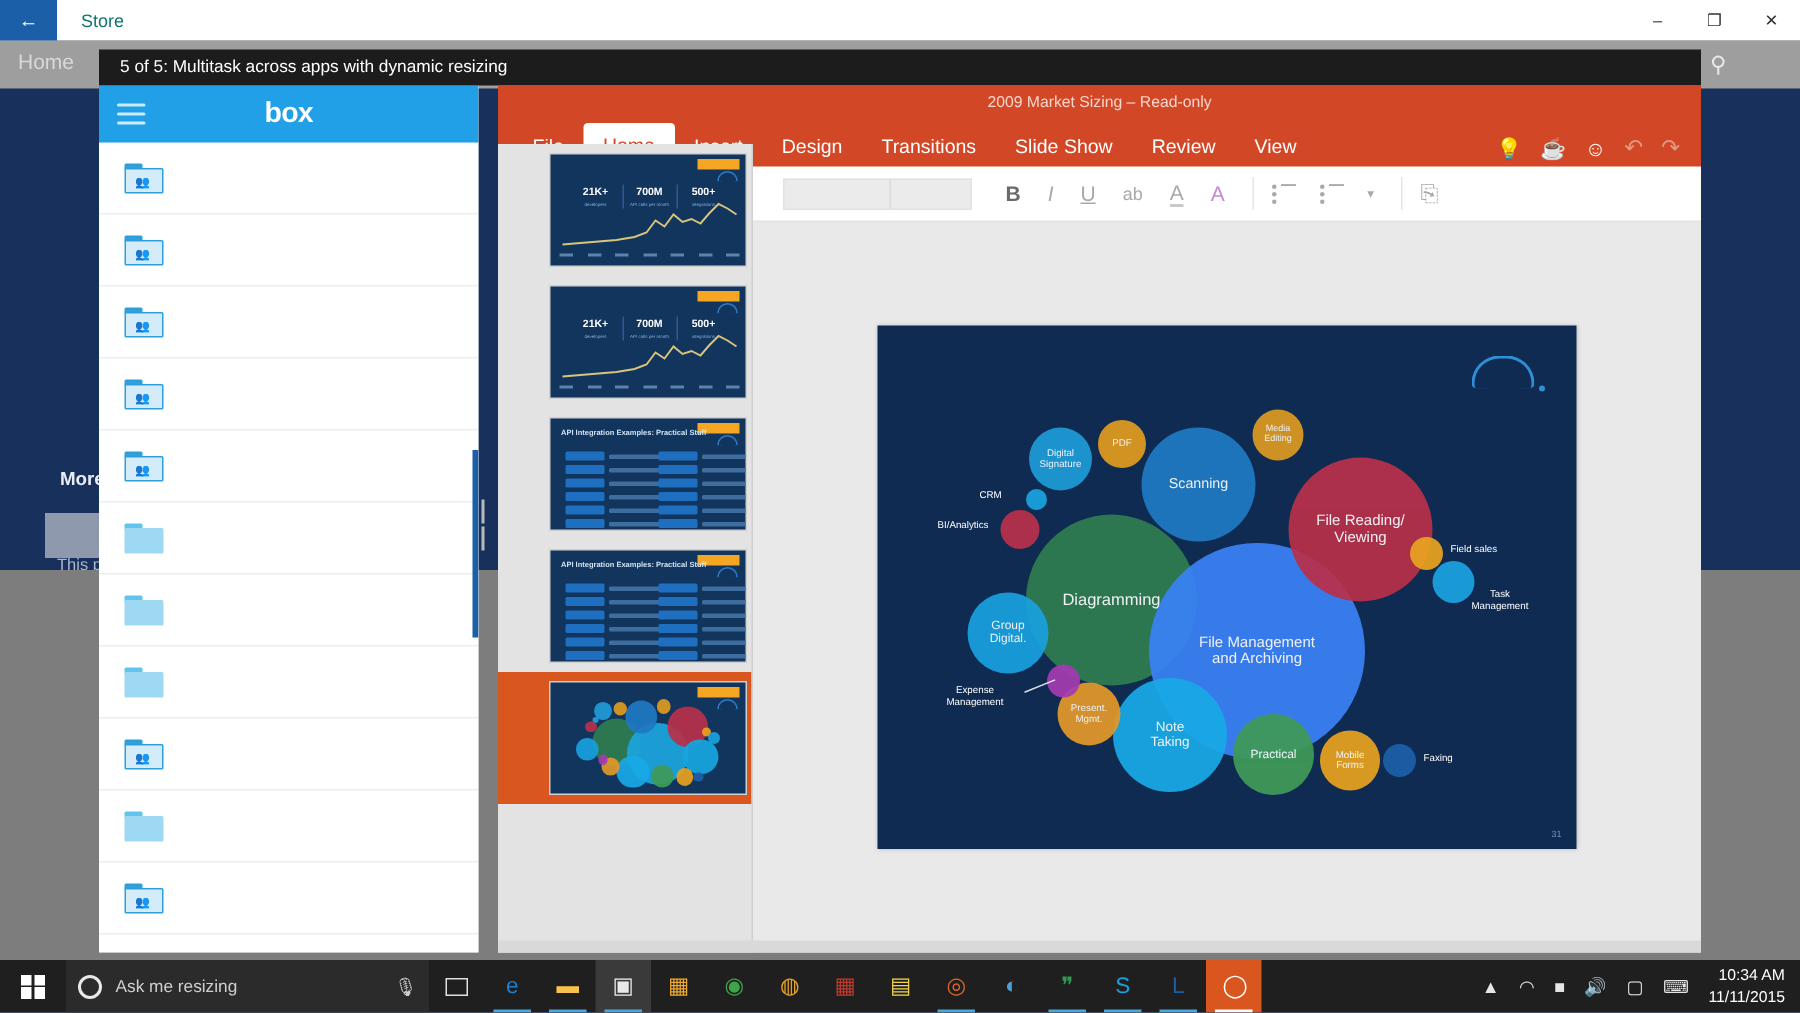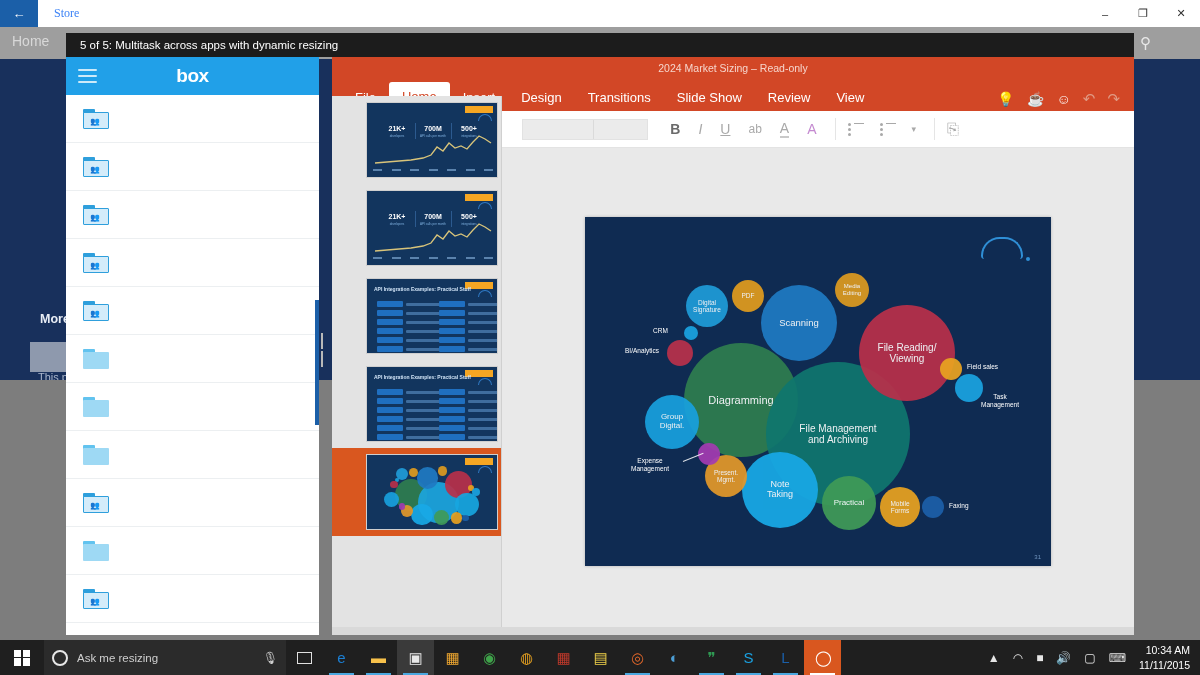--- a/index.html
+++ b/index.html
@@ -15,21 +15,21 @@
   .store-titlebar {
     position: absolute; left: 0; top: 0; width: 1200px; height: 27px;
     background: #ffffff; display: flex; align-items: center;
   }
   .store-back {
     width: 38px; height: 27px; background: #1b5fa8;
     display: flex; align-items: center; justify-content: center;
     color: #fff; font-size: 13px;
   }
   .store-title-text {
-    margin-left: 16px; font-size: 12px; color: #3b82f6; font-family: Liberation Serif, serif;
+    margin-left: 16px; font-size: 12px; color: #0f766e;
   }
   .win-btns { margin-left: auto; display: flex; height: 27px; }
   .win-btn {
     width: 38px; height: 27px; display: flex; align-items: center; justify-content: center;
     font-size: 11px; color: #333;
   }
   .store-navbar {
     position: absolute; left: 0; top: 27px; width: 1200px; height: 32px;
     background: #9e9e9e;
   }
@@ -446,21 +446,21 @@
     <div class="box-scroll">
         <div class="thumb"></div>
       </div>
   </div>
   <div class="snap-divider">
       <i></i>
       <i></i>
     </div>
 
   <div class="ppt-app">
-    <div class="ppt-titlebar">2024 Market Sizing – Read-only</div>
+    <div class="ppt-titlebar">2009 Market Sizing – Read-only</div>
 
     <div class="ppt-tabs" id="ppt-tabs">
       <div class="ppt-tab">File</div>
         <div class="ppt-tab active">Home</div>
         <div class="ppt-tab">Insert</div>
         <div class="ppt-tab">Design</div>
         <div class="ppt-tab">Transitions</div>
         <div class="ppt-tab">Slide Show</div>
         <div class="ppt-tab">Review</div>
         <div class="ppt-tab">View</div>
@@ -679,21 +679,21 @@
       <div class="slide-area">
         <div class="slide" id="slide">
           <div class="cloud-mark" style="z-index: 5;">
               <span class="c"></span>
               <span class="d"></span>
             </div>
           <div class="slide-num" style="z-index: 5;">31</div>
         <div class="bub" style="left: 99px; top: 126px; width: 114px; height: 114px; background: rgb(47, 125, 79); opacity: 0.93; font-size: 11px;">
               <span style="white-space: pre-line;">Diagramming</span>
             </div>
-            <div class="bub" style="left: 181px; top: 145px; width: 144px; height: 144px; background: #0f766e; opacity: 0.93; font-size: 10px;">
+            <div class="bub" style="left: 181px; top: 145px; width: 144px; height: 144px; background: #3b82f6; opacity: 0.93; font-size: 10px;">
               <span style="white-space: pre-line;">File Management
 and Archiving</span>
             </div>
             <div class="bub" style="left: 274px; top: 88px; width: 96px; height: 96px; background: rgb(184, 48, 74); opacity: 0.93; font-size: 10px;">
               <span style="white-space: pre-line;">File Reading/
 Viewing</span>
             </div>
             <div class="bub" style="left: 176px; top: 68px; width: 76px; height: 76px; background: rgb(31, 122, 194); opacity: 0.93; font-size: 9.5px;">
               <span style="white-space: pre-line;">Scanning</span>
             </div>

